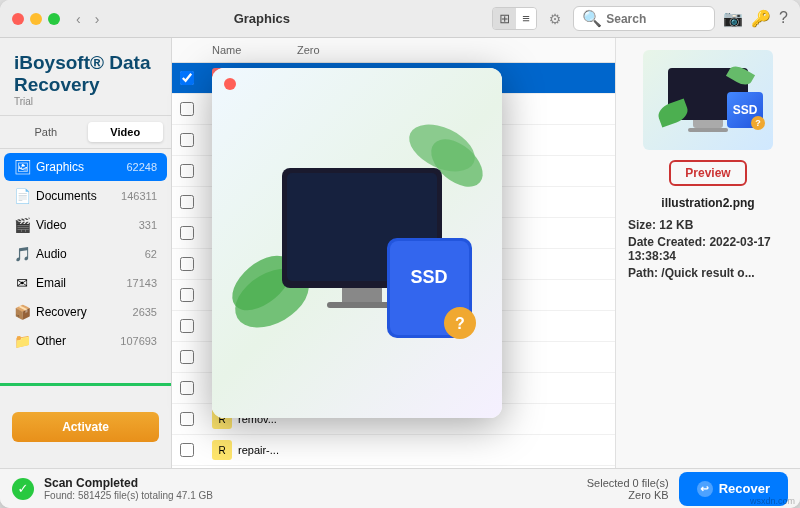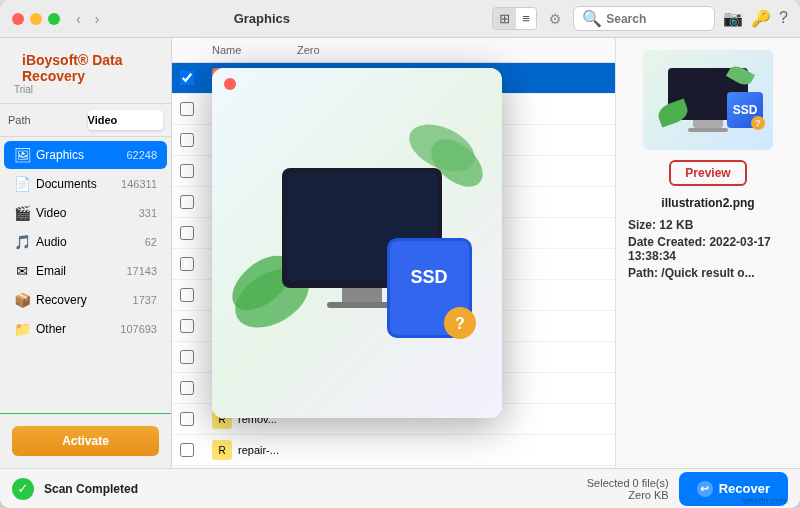--- a/index.html
+++ b/index.html
@@ -134,39 +134,38 @@
       flex-direction: column;
       flex-shrink: 0;
     }
 
     .sidebar-header {
       padding: 14px 14px 8px 14px;
       border-bottom: 1px solid #d8d8d8;
     }
 
     .app-title {
-      font-size: 14px;
+      font-size: 19px;
       font-weight: 700;
-      color: #c2410c;
-      margin-left: 8px;
+      color: #0c4a6e;
     }
     .app-trial {
       font-size: 10px;
       color: #888;
     }
 
     .sidebar-tabs {
       display: flex;
       padding: 6px 8px;
       gap: 4px;
       border-bottom: 1px solid #d8d8d8;
     }
     .sidebar-tab {
       flex: 1;
-      text-align: left;
+      text-align: center;
       padding: 4px 0;
       font-size: 11px;
       cursor: pointer;
       border-radius: 4px;
       color: #555;
     }
     .sidebar-tab.active {
       background: #fff;
       box-shadow: 0 1px 3px rgba(0,0,0,0.15);
       font-weight: 600;
@@ -204,22 +203,22 @@
     }
     .sidebar-item-count {
       font-size: 11px;
       color: #888;
     }
     .sidebar-item.active .sidebar-item-count {
       color: rgba(255,255,255,0.8);
     }
 
     .sidebar-activate {
-      padding: 12px 12px;
-      border-top: 1px solid #22c55e;
+      padding: 26px 12px;
+      border-top: 3px solid #22c55e;
     }
     .activate-btn {
       width: 100%;
       background: linear-gradient(180deg, #f0a830, #e8901a);
       border: none;
       border-radius: 6px;
       padding: 8px;
       color: #fff;
       font-size: 12px;
       font-weight: 600;
@@ -469,21 +468,21 @@
       display: flex;
       align-items: center;
       justify-content: center;
       font-size: 10px;
     }
 
     
     .watermark {
       position: absolute;
       bottom: 2px;
-      right: 12px;
+      right: 5px;
       font-size: 9px;
       color: rgba(0,0,0,0.3);
     }
 
     
     .mini-monitor {
       position: relative;
       width: 80px;
       height: 65px;
     }
@@ -634,21 +633,21 @@
           <span class="sidebar-item-count">62</span>
         </div>
         <div class="sidebar-item">
           <span class="sidebar-item-icon">✉</span>
           <span class="sidebar-item-label">Email</span>
           <span class="sidebar-item-count">17143</span>
         </div>
         <div class="sidebar-item">
           <span class="sidebar-item-icon">📦</span>
           <span class="sidebar-item-label">Recovery</span>
-          <span class="sidebar-item-count">1737</span>
+          <span class="sidebar-item-count">2635</span>
         </div>
         <div class="sidebar-item">
           <span class="sidebar-item-icon">📁</span>
           <span class="sidebar-item-label">Other</span>
           <span class="sidebar-item-count">107693</span>
         </div>
       </div>
 
       <div class="sidebar-activate">
         <button class="activate-btn">Activate</button>
@@ -883,20 +882,21 @@
         <span>/Quick result o...</span>
       </div>
     </div>
 
   </div>
 
   <div class="bottom-bar">
     <div class="scan-icon">✓</div>
     <div class="scan-info">
       <div class="scan-status">Scan Completed</div>
+      <div class="scan-detail">Found: 581425 file(s) totaling 47.1 GB</div>
     </div>
     <div class="selected-info">
       <div>Selected 0 file(s)</div>
       <div>Zero KB</div>
     </div>
     <button class="recover-btn">
       <div class="recover-icon-circle">↩</div>
       <span>Recover</span>
     </button>
   </div>

